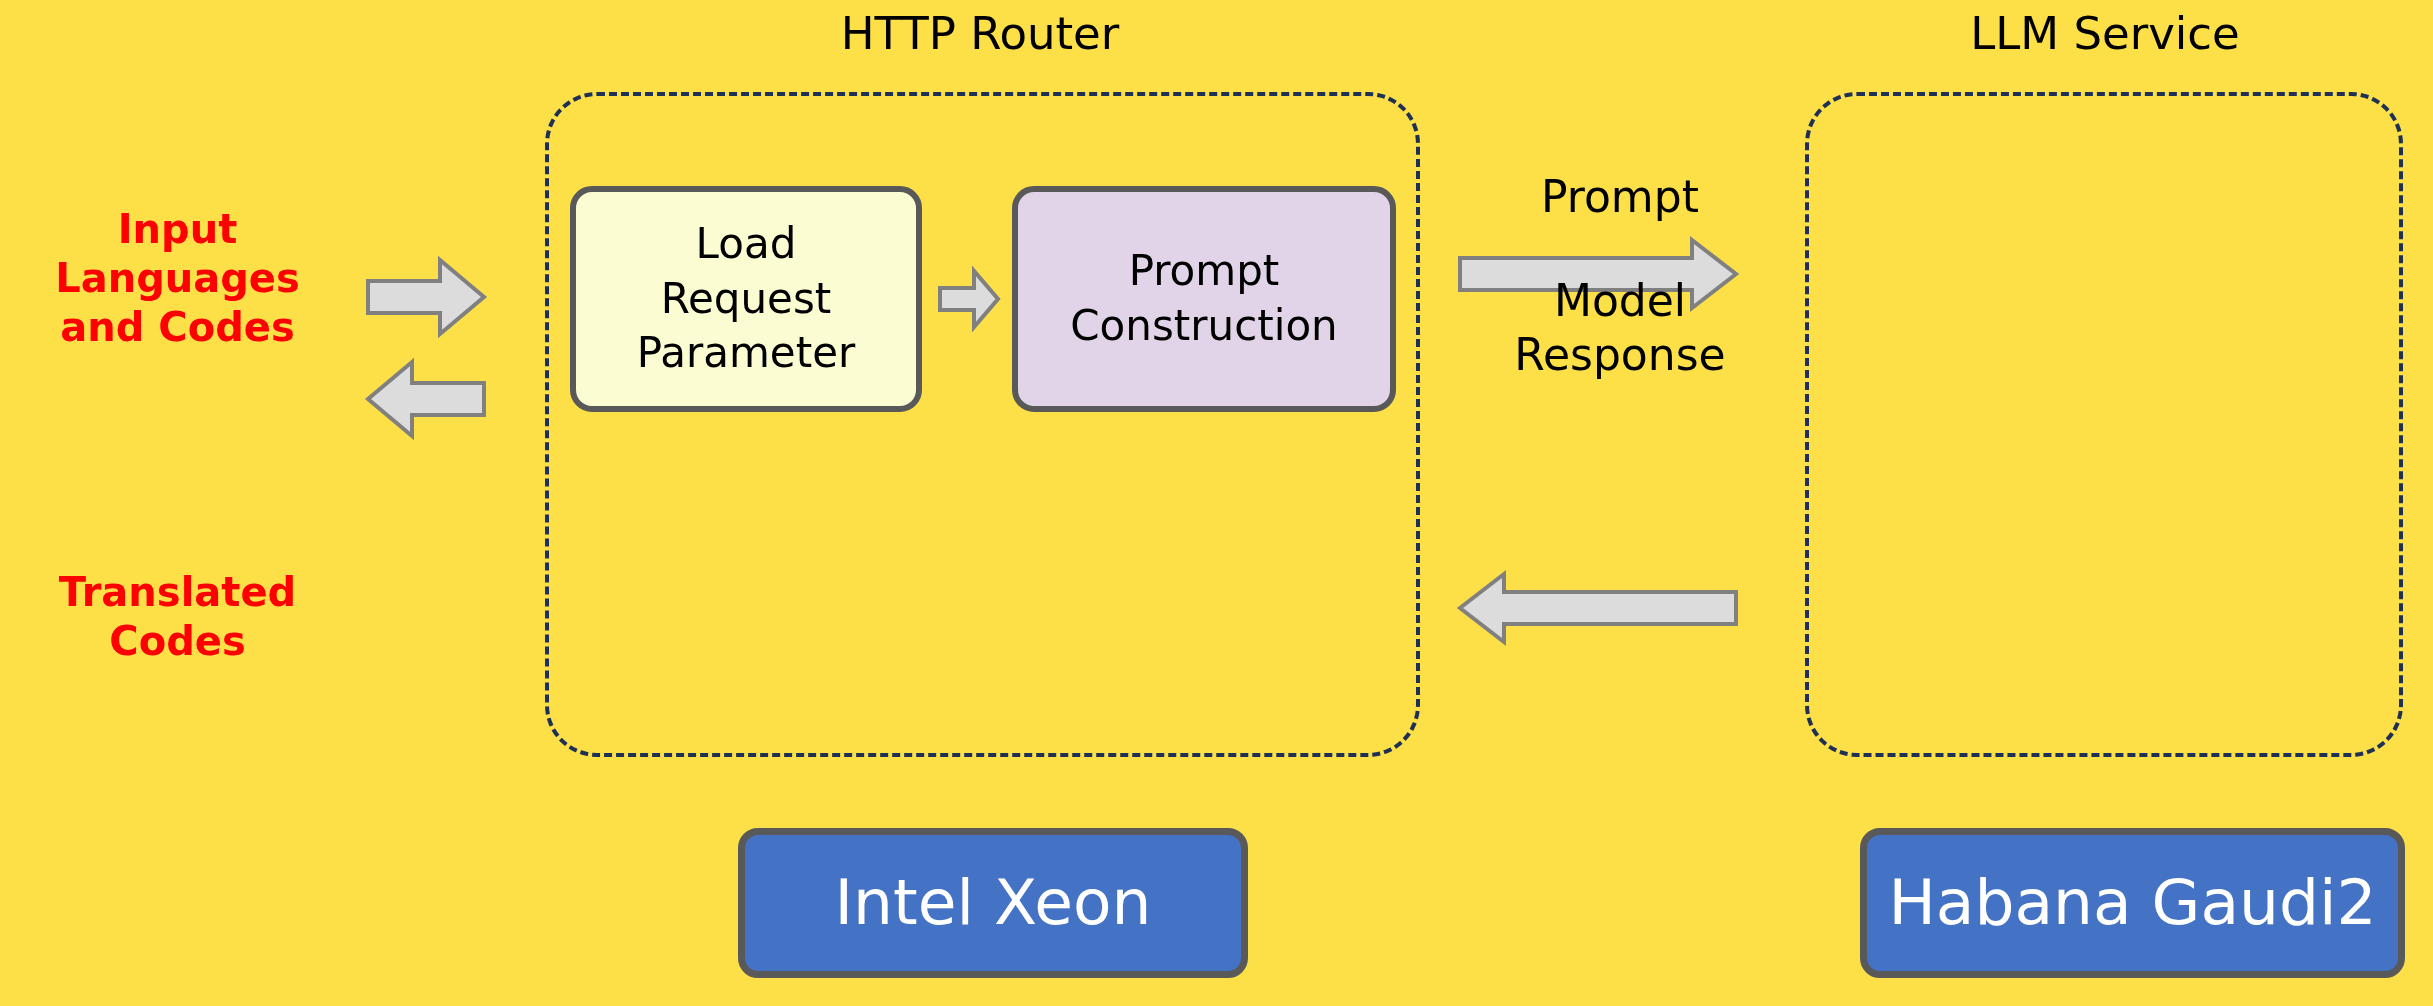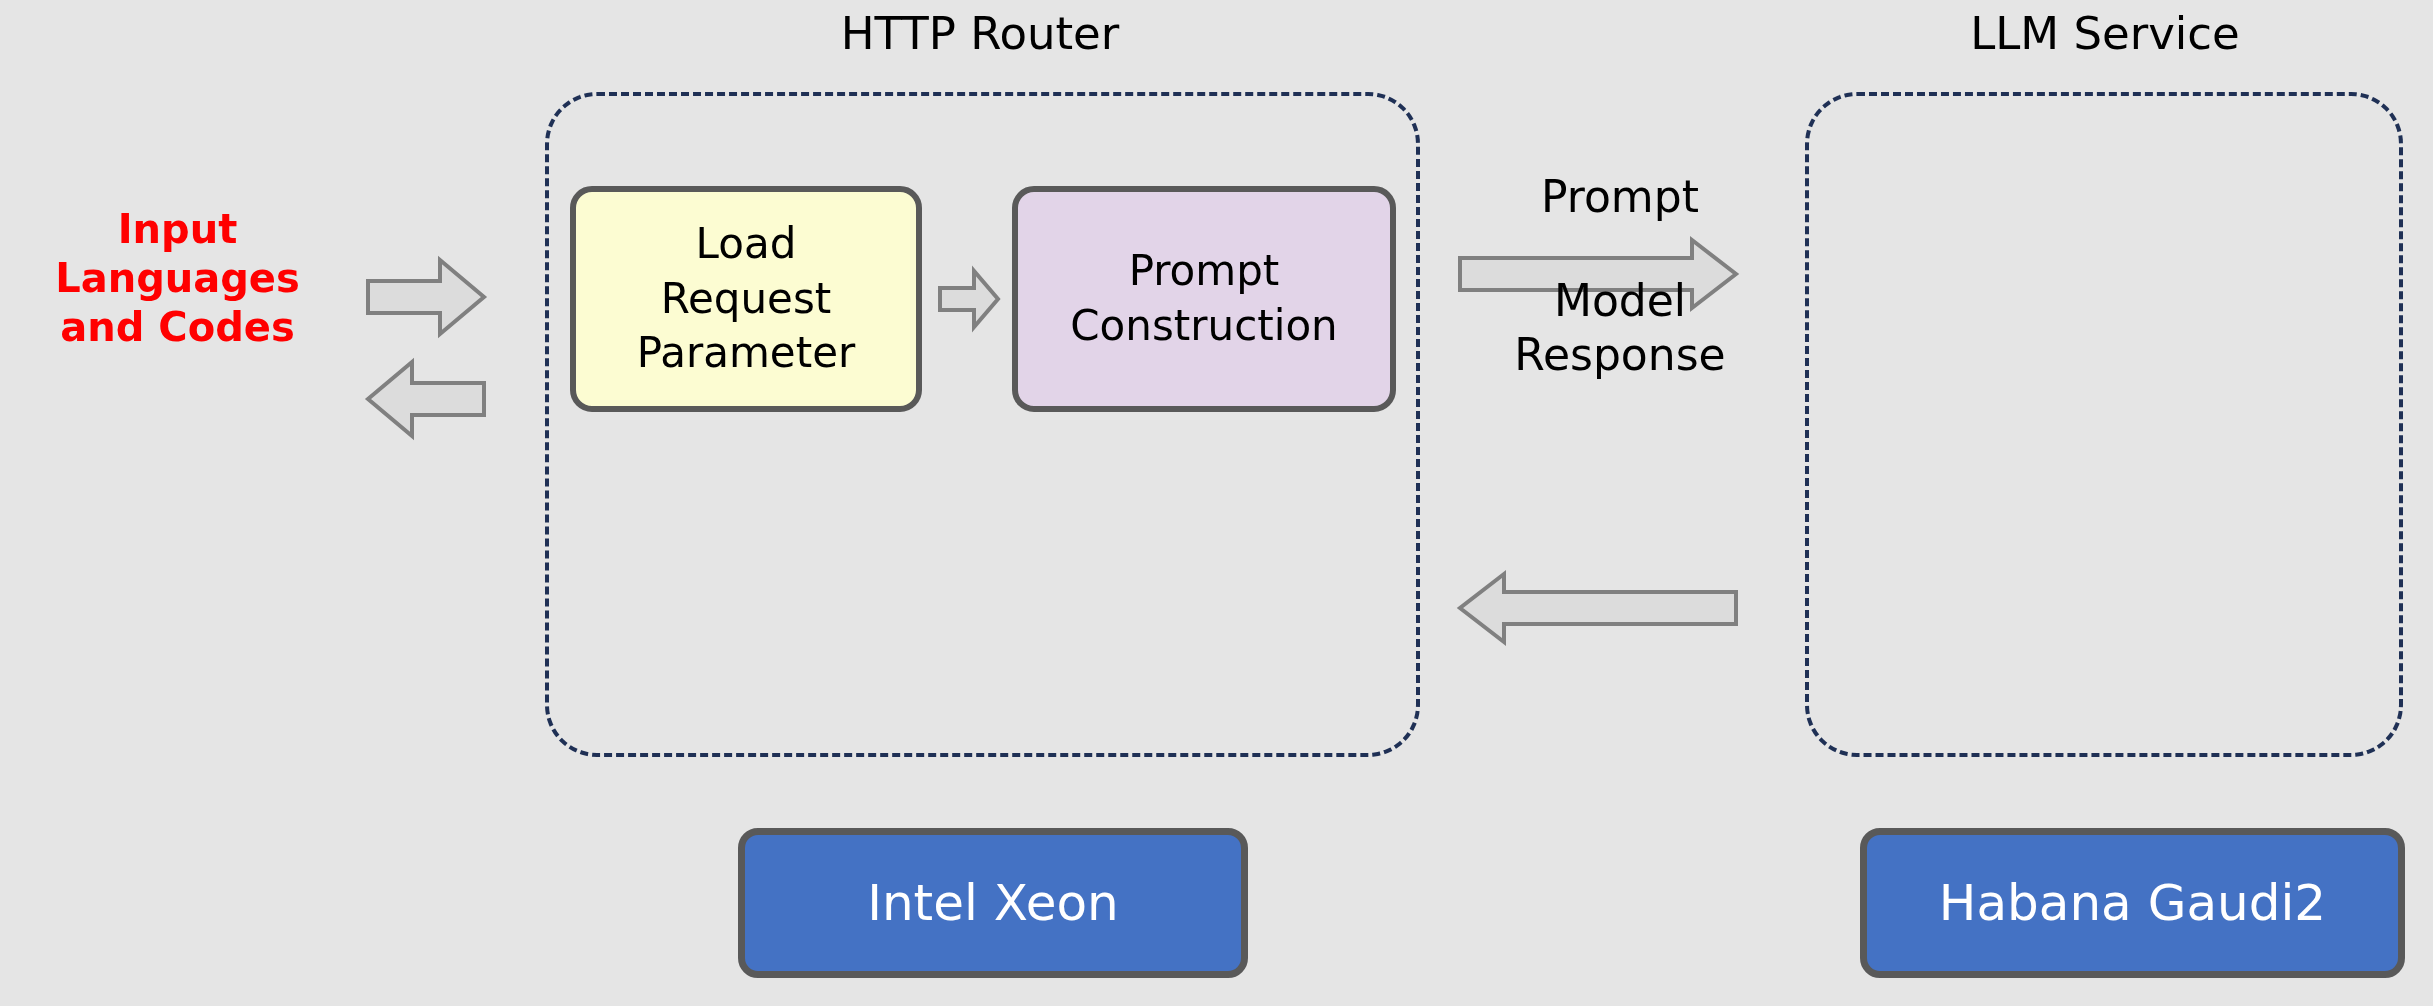--- a/index.html
+++ b/index.html
@@ -7,21 +7,21 @@
     padding: 0;
     background: #ffffff;
   }
   body {
     font-family: "Liberation Sans", sans-serif;
   }
   #canvas {
     position: relative;
     width: 2433px;
     height: 1006px;
-    background: #e5e5e5;
+    background: #fde047;
     overflow: hidden;
   }
   .abs { position: absolute; }
 
   
   .section-title {
     font-family: "DejaVu Sans", sans-serif;
     font-size: 45px;
     color: #000000;
     text-align: center;
@@ -74,21 +74,21 @@
     box-sizing: border-box;
     border: 7px solid #595959;
     border-radius: 20px;
     background: #4472C4;
     display: flex;
     align-items: center;
     justify-content: center;
   }
   .hw-box .hw-label {
     font-family: "DejaVu Sans", sans-serif;
-    font-size: 50px;
+    font-size: 63px;
     color: #FFFFFF;
     line-height: 1.1;
     white-space: nowrap;
   }
 
   
   .flow-label {
     font-family: "DejaVu Sans", sans-serif;
     font-size: 44px;
     color: #000000;
@@ -119,20 +119,22 @@
   <div class="abs section-title" style="left:1855px; top:10px; width:500px;">LLM Service</div>
 
   <div class="abs dashed-group" style="left:545px; top:92px; width:875px; height:665px;"></div>
 
   <div class="abs dashed-group" style="left:1805px; top:92px; width:598px; height:665px;"></div>
 
   <div class="abs endpoint-label" style="left:20px; top:185px; width:315px;">Input
 Languages
 and Codes</div>
 
+  <div class="abs endpoint-label" style="left:20px; top:548px; width:315px;">Translated
+Codes</div>
 
   <div class="abs" style="left:366px; top:258px;">
     <svg width="120" height="78" viewBox="0 0 120 78">
       <polygon points="2,23 74,23 74,2 118,39 74,76 74,55 2,55" fill="#DCDCDC" stroke="#808080" stroke-width="4" stroke-linejoin="miter"></polygon>
     </svg>
   </div>
 
   <div class="abs" style="left:366px; top:360px;">
     <svg width="120" height="78" viewBox="0 0 120 78">
       <polygon points="118,23 46,23 46,2 2,39 46,76 46,55 118,55" fill="#DCDCDC" stroke="#808080" stroke-width="4" stroke-linejoin="miter"></polygon>

